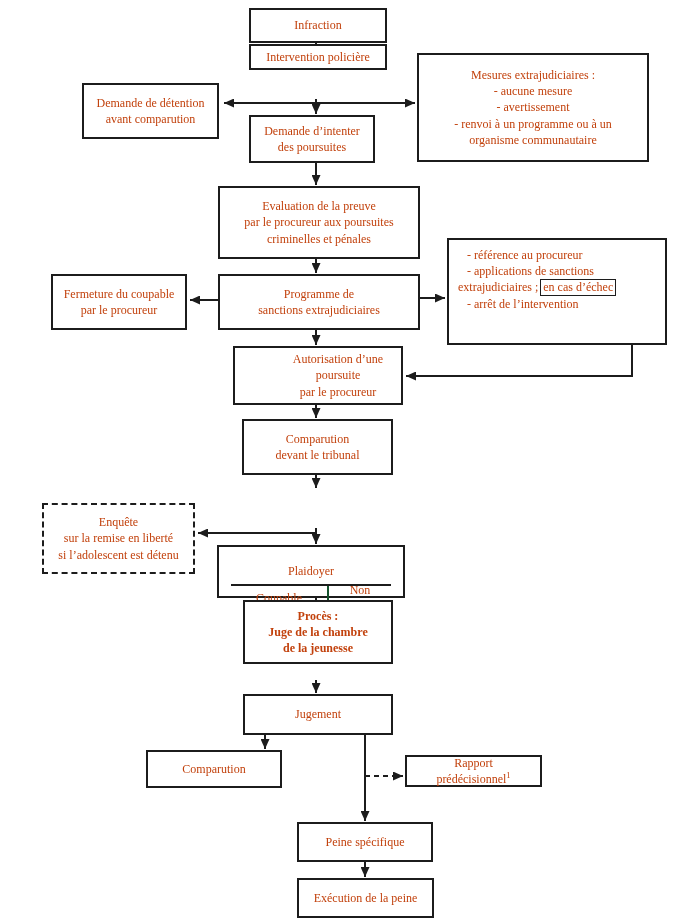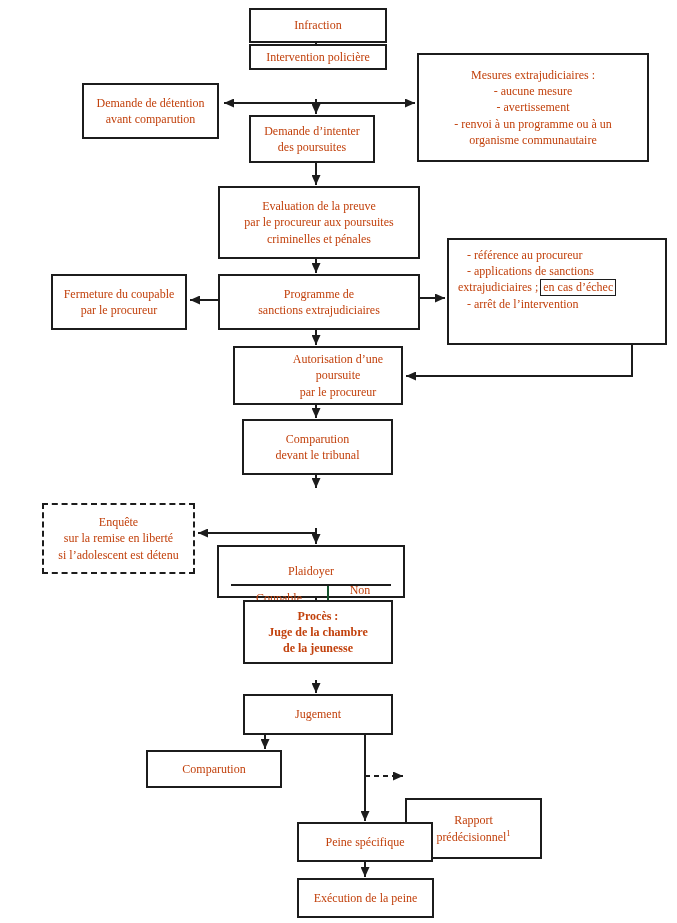--- a/index.html
+++ b/index.html
@@ -29,21 +29,21 @@
   #n-programme{left:218px;top:274px;width:202px;height:56px;justify-content:center;}
   #n-dpj{left:447px;top:238px;width:220px;height:107px;display:block;text-align:left;padding:7px 4px 0 8px;}
   #n-autorisation{left:233px;top:346px;width:170px;height:59px;padding-left:40px;}
   #n-comparution{left:242px;top:419px;width:151px;height:56px;}
   #n-divulgation{left:242px;top:489px;width:151px;height:39px;}
   #n-enquete{left:42px;top:503px;width:153px;height:71px;border-style:dashed;}
   #n-plaidoyer{left:217px;top:545px;width:188px;height:53px;display:block;padding:12px;}
   #n-proces{left:243px;top:600px;width:150px;height:64px;font-weight:bold;}
   #n-jugement{left:243px;top:694px;width:150px;height:41px;}
   #n-acquittement{left:146px;top:750px;width:136px;height:38px;}
-  #n-rapport{left:405px;top:798px;width:137px;height:61px;font-family:Liberation Serif, serif;}
+  #n-rapport{left:405px;top:755px;width:137px;height:32px;font-family:Liberation Serif, serif;}
   #n-peine{left:297px;top:822px;width:136px;height:40px;}
   #n-execution{left:297px;top:878px;width:137px;height:40px;}
   
   .dpj-title{text-align:center;margin-bottom:1px;}
   .dpj-item{margin-left:10px;}
   .dpj-cont{margin-left:1px;}
   .boxed{border:1px solid #1c1c1c;padding:0 2px;margin-left:2px;display:inline-block;line-height:1.2;}
   
   .plead-title{height:25px;border-bottom:2px solid #1c1c1c;display:flex;align-items:center;justify-content:center;}
   .plead-row{display:flex;height:24px;}

